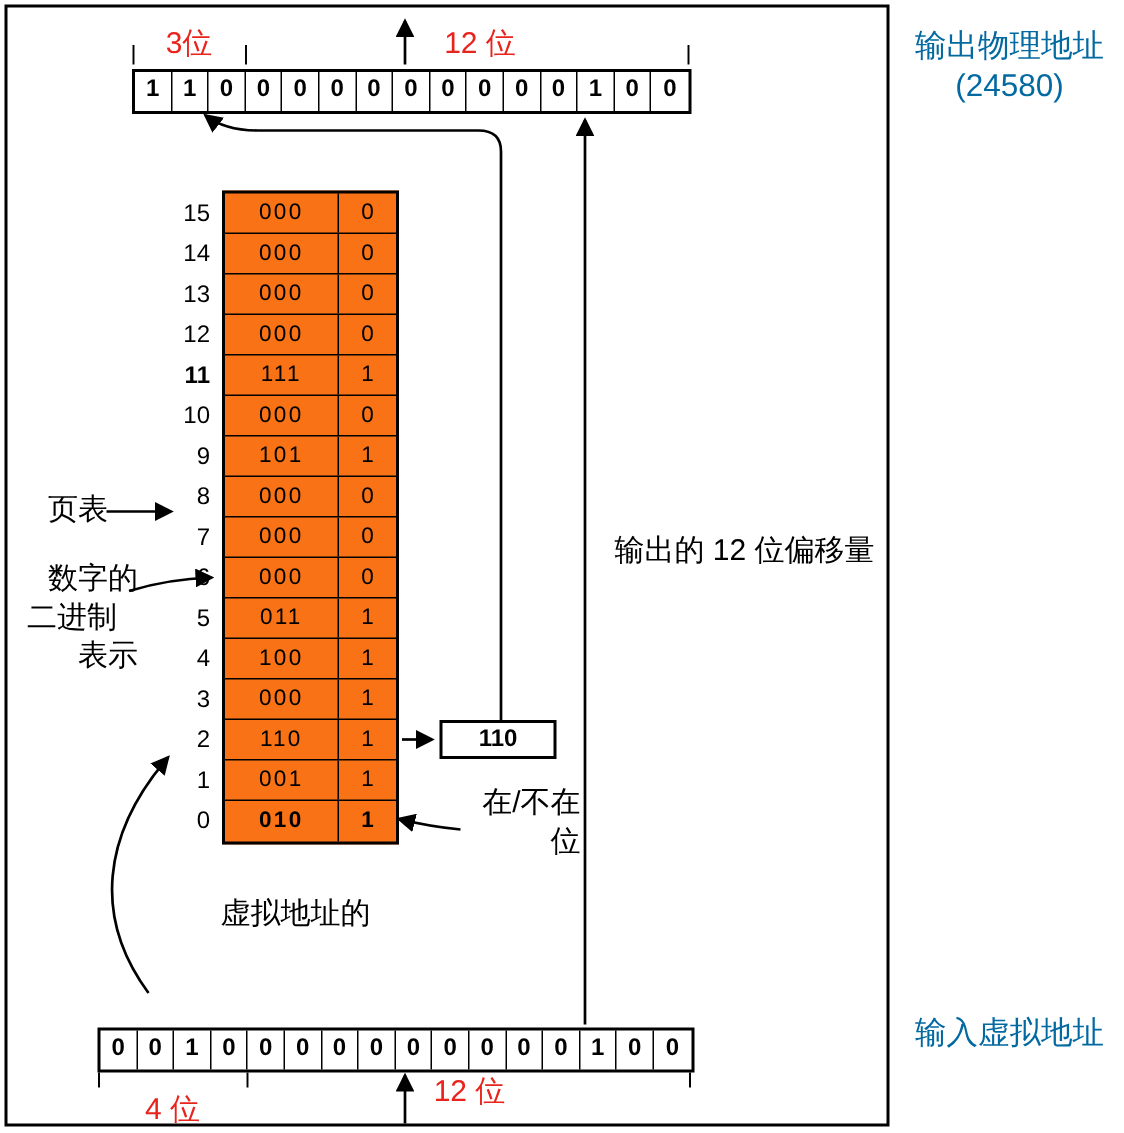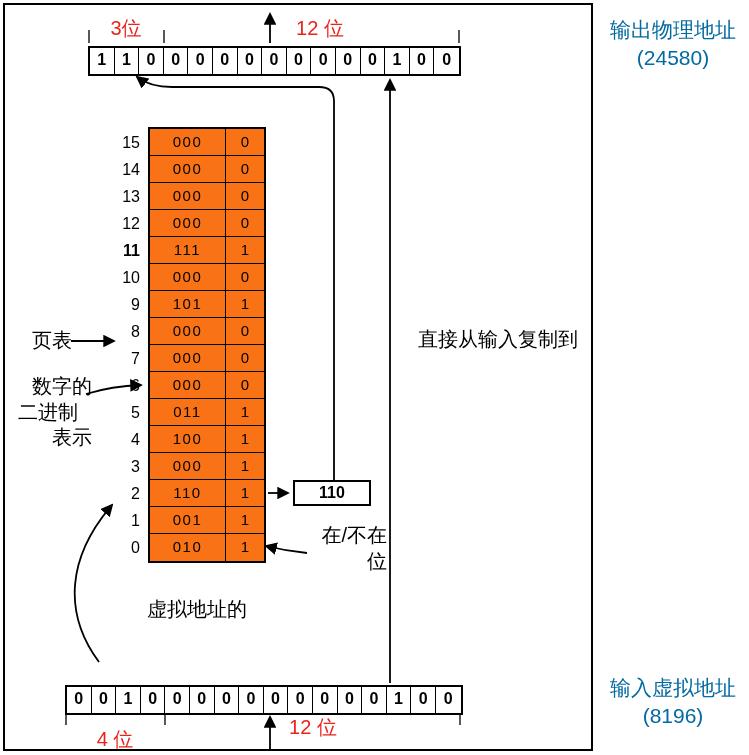--- a/index.html
+++ b/index.html
@@ -8,21 +8,21 @@
             font-family:"Liberation Sans","DejaVu Sans",sans-serif; overflow:hidden; }
   .border-box { position:absolute; border:2px solid #000; background:transparent; }
   .reg { position:absolute; display:flex; border:2px solid #000; background:#fff; }
   .reg .cell { width:24.6px; height:26px; line-height:24px; text-align:center;
                font-size:16px; font-weight:700; color:#000; border-right:1.5px solid #000; }
   .reg .cell:last-child { border-right:none; }
   .bit-label { position:absolute; font-size:20px; color:#e9241d; text-align:center; white-space:nowrap; }
   .side-label { position:absolute; font-size:21px; color:#0369a1; text-align:center; white-space:nowrap; }
   .pt { position:absolute; border:2px solid #000000; background:#f97316; }
   .pt-row { display:flex; height:27px; border-bottom:1.5px solid #000; }
-  .pt-row:last-child { border-bottom:none; }
+  .pt-row:last-child { border-bottom:none;font-weight:bold; }
   .pt-val { width:76px; border-right:1.5px solid #000; text-align:center; font-size:15px;
             line-height:25px; letter-spacing:1.5px; color:#000; }
   .pt-bit { width:38px; text-align:center; font-size:15px; line-height:25px; color:#000; }
   .pt-index { position:absolute; width:46px; height:27px; text-align:right; font-size:16px;
               line-height:27px; color:#000; }
   .anno { position:absolute; font-size:20px; color:#000000; text-align:right;
           line-height:25px; white-space:nowrap; }
   .frame-box { position:absolute; border:2px solid #000; text-align:center; font-size:16px;
                font-weight:600; line-height:22px; background:#fff; color:#000; }
   svg.lines { position:absolute; left:0; top:0; pointer-events:none; }
@@ -165,21 +165,21 @@
 
   <div class="anno" style="left:24px; top:328px; width:48px;">页表</div>
 
   <div class="anno" style="left:26px; top:374px; width:66px;">数字的</div>
   <div class="anno" style="left:12px; top:400px; width:66px;">二进制</div>
   <div class="anno" style="left:26px; top:426px; width:66px;font-family:Liberation Mono, monospace;">表示</div>
 
   <div class="anno" style="left:303px; top:523px; width:84px;">在/不在</div>
   <div class="anno" style="left:303px; top:549px; width:84px;">位</div>
 
-  <div class="anno" style="left:398px; top:327px; width:180px;">直接从输入复制到</div>
+  <div class="anno" style="left:393px; top:355px; width:190px;">输出的 12 位偏移量</div>
 
   <div class="anno" style="left:147px; top:597px; width:100px;">虚拟地址的</div>
 
   <div class="reg" style="left:65px; top:685px;">
     <div class="cell">0</div>
     <div class="cell">0</div>
     <div class="cell">1</div>
     <div class="cell">0</div>
     <div class="cell">0</div>
     <div class="cell">0</div>
@@ -192,15 +192,14 @@
     <div class="cell">0</div>
     <div class="cell">1</div>
     <div class="cell">0</div>
     <div class="cell">0</div>
   </div>
 
   <div class="bit-label" style="left:75px; top:714px; width:80px;margin-top:12px;">4 位</div>
   <div class="bit-label" style="left:273px; top:714px; width:80px;">12 位</div>
 
   <div class="side-label" style="left:600px; top:674px; width:146px;">输入虚拟地址</div>
-  <div class="side-label" style="left:600px; top:704px; width:146px;">(8196)</div>
 
 </div>
 
 </body></html>

